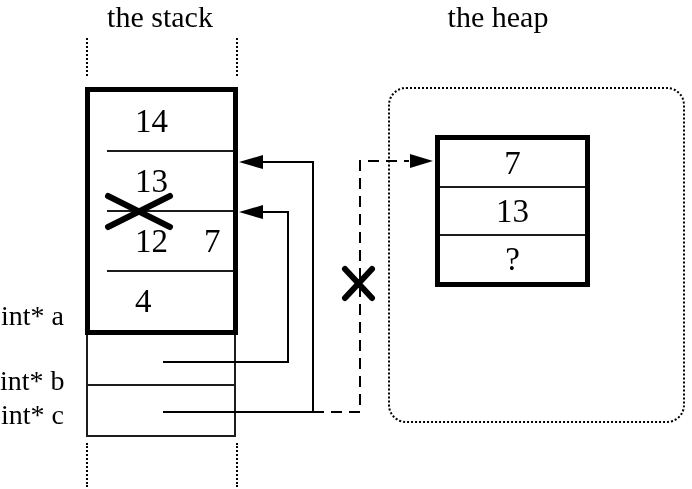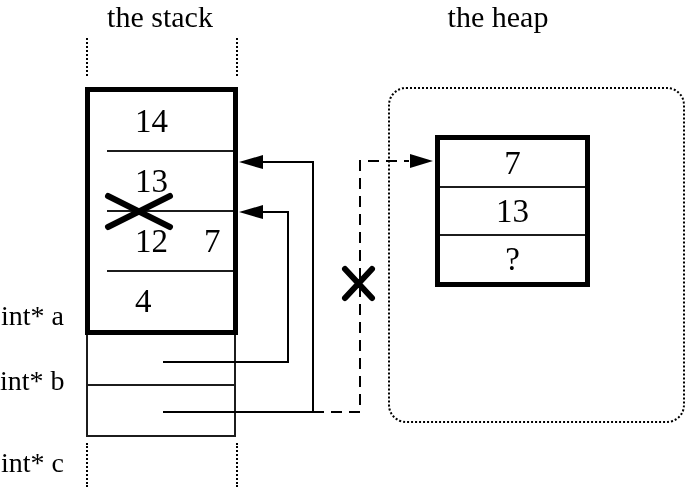--- a/index.html
+++ b/index.html
@@ -77,21 +77,21 @@
     left:0;
     width:64px;
     text-align:right;
     font-size:28px;
     line-height:34px;
     height:34px;
     white-space:nowrap;
   }
   #label-a{top:299px;}
   #label-b{top:352px;margin-top:12px;}
-  #label-c{top:398px;margin-top:48px;}
+  #label-c{top:398px;}
 
   #heap-region{
     position:absolute;
     left:388px;top:87px;
     width:297px;height:336px;
     border:2px dotted #000;
     border-radius:18px;
     box-sizing:border-box;
   }
   #heap-box{

